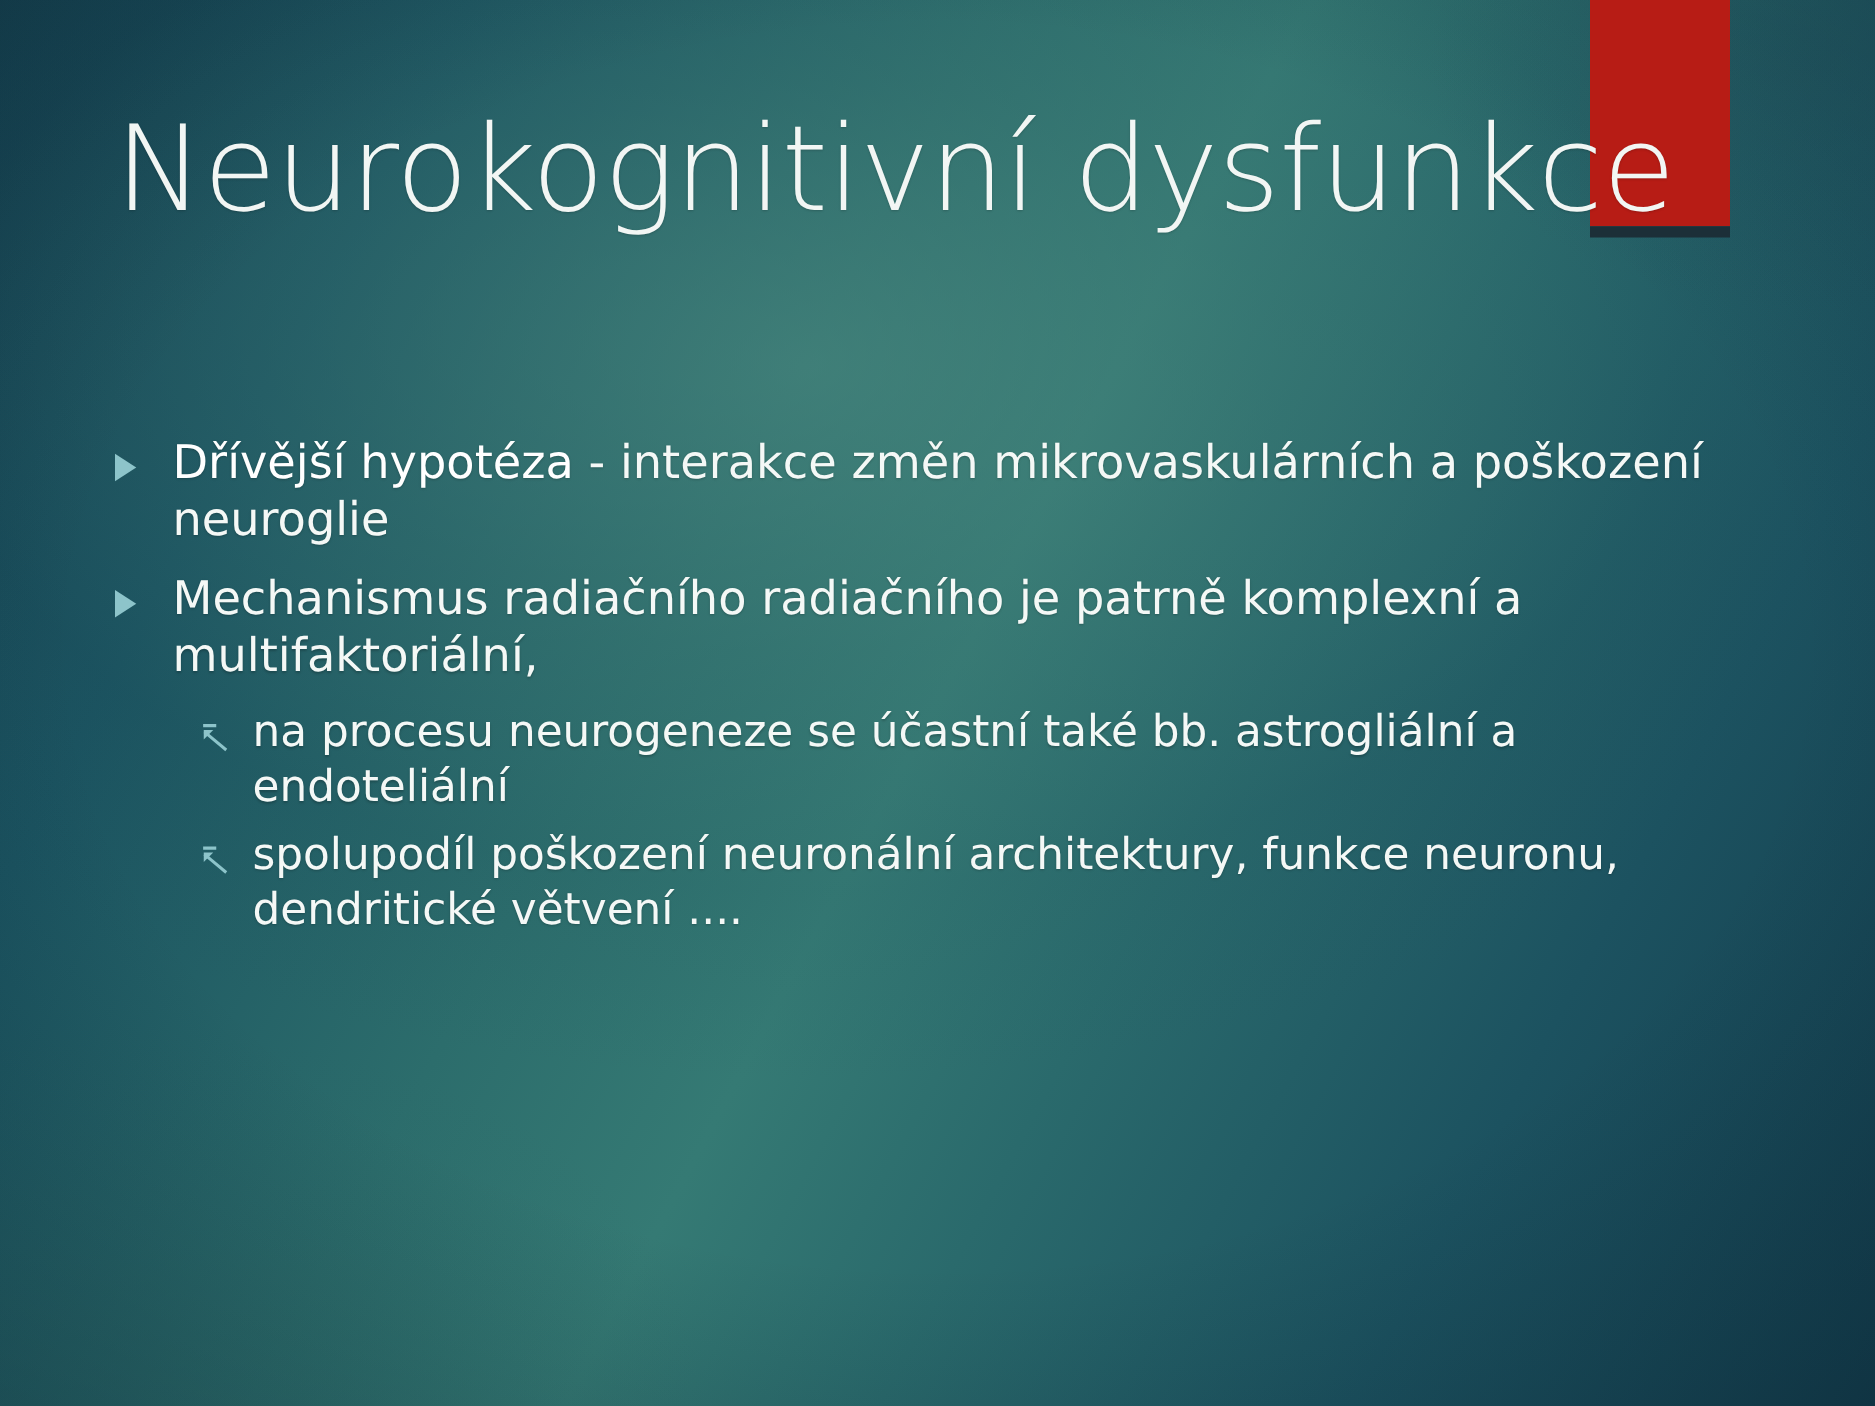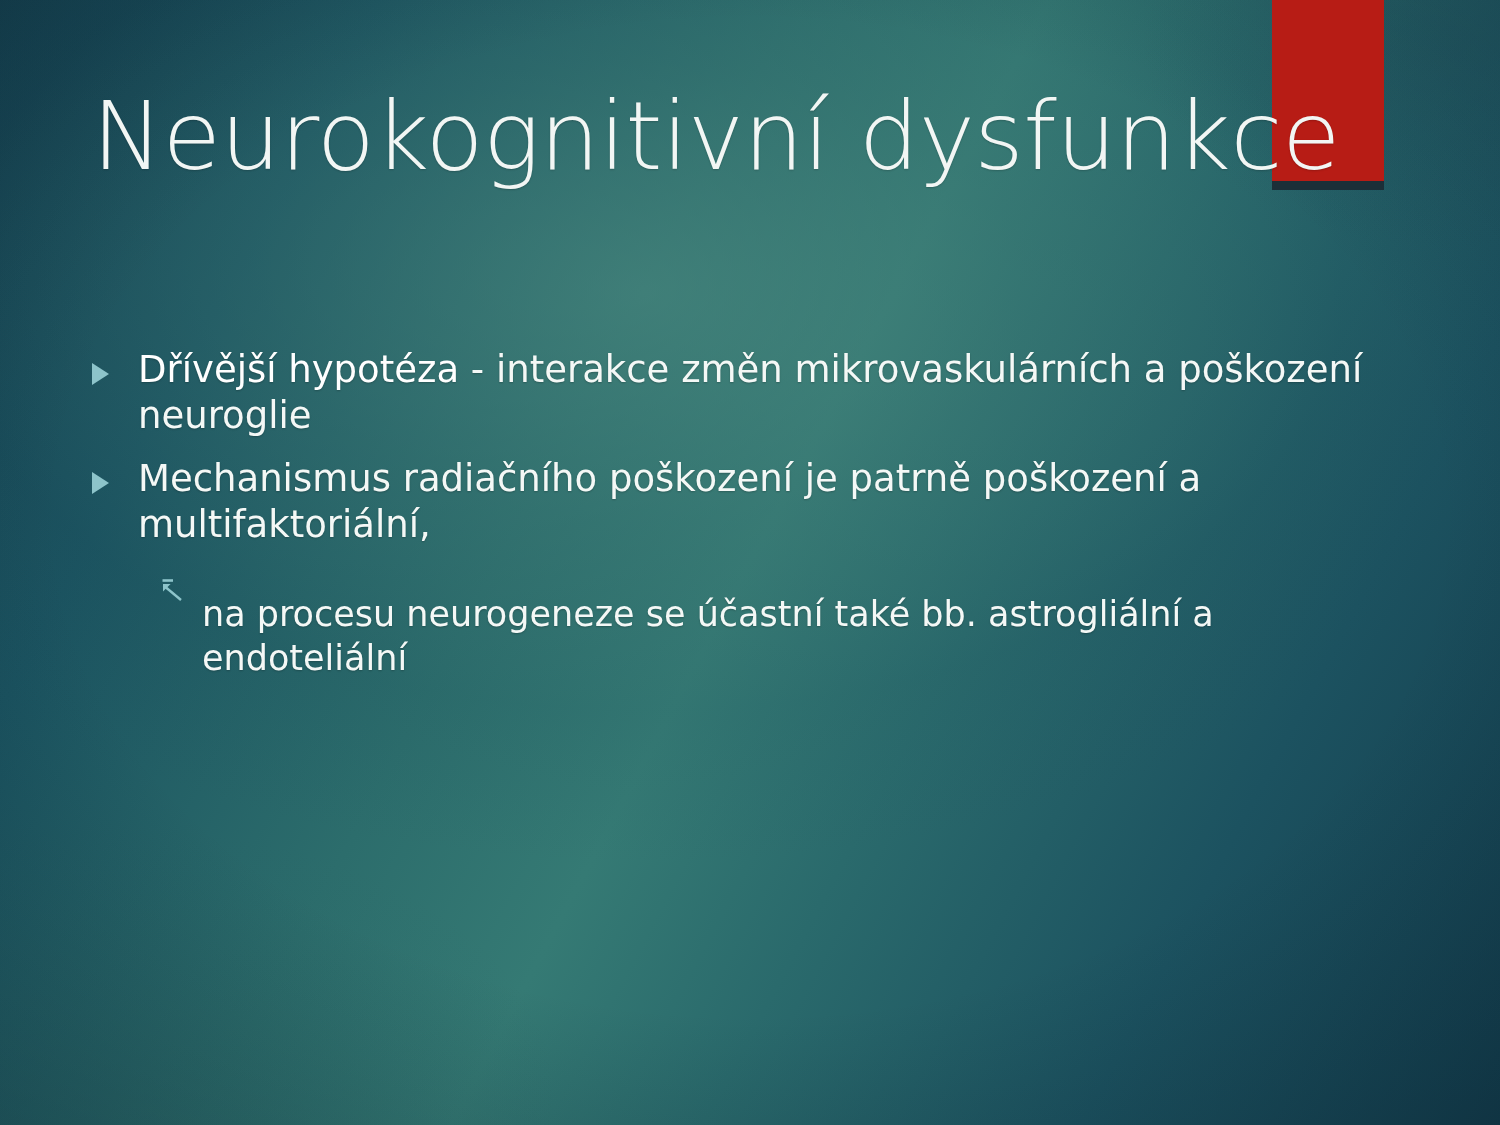--- a/index.html
+++ b/index.html
@@ -119,21 +119,20 @@
     flex: 1 1 auto;
     font-size: 37px;
     line-height: 1.25;
     color: #f4f8f6;
     font-weight: 400;
     text-shadow: 0 1px 2px rgba(0,0,0,0.22);
   }
   .bullet.lvl2 .btext {
     font-size: 35px;
     line-height: 1.26;
-    margin-top: 28px;
   }
   .btext b {
     font-weight: 400;
     color: #ffffff;
   }
 </style>
 </head>
 <body>
 
 <div id="slide">
@@ -157,27 +156,37 @@
           </svg>
         </span>
         <div class="btext"><b>Dřívější hypotéza</b><span> - interakce změn mikrovaskulárních a poškození neuroglie</span></div>
       </div>
       <div class="bullet lvl1">
         <span class="marker">
           <svg class="tri-icon" width="26" height="28" viewBox="0 0 26 28" aria-hidden="true">
             <path d="M4 3 L21 14 L4 25 Z" fill="currentColor"></path>
           </svg>
         </span>
-        <div class="btext"><span>Mechanismus radiačního poškození je patrně poškození a multifaktoriální,</span></div>
+        <div class="btext"><span>Mechanismus radiačního radiačního je patrně komplexní a multifaktoriální,</span></div>
       </div>
       <div class="bullet lvl2">
         <span class="marker">
           <svg class="arrow-icon" width="24" height="26" viewBox="0 0 24 26" aria-hidden="true">
             <path d="M2.5 2.5 L13 2.5" stroke="currentColor" stroke-width="2.6" fill="none"></path>
             <path d="M3.6 7.5 L21 22" stroke="currentColor" stroke-width="2.4" fill="none"></path>
             <path d="M3 6 L10.6 6 L3 13.6 Z" fill="currentColor"></path>
           </svg>
         </span>
         <div class="btext"><span>na procesu neurogeneze se účastní také bb. astrogliální a endoteliální</span></div>
       </div>
+      <div class="bullet lvl2">
+        <span class="marker">
+          <svg class="arrow-icon" width="24" height="26" viewBox="0 0 24 26" aria-hidden="true">
+            <path d="M2.5 2.5 L13 2.5" stroke="currentColor" stroke-width="2.6" fill="none"></path>
+            <path d="M3.6 7.5 L21 22" stroke="currentColor" stroke-width="2.4" fill="none"></path>
+            <path d="M3 6 L10.6 6 L3 13.6 Z" fill="currentColor"></path>
+          </svg>
+        </span>
+        <div class="btext"><span>spolupodíl poškození neuronální architektury, funkce neuronu, dendritické větvení ....</span></div>
+      </div>
     </div>
 
 </div>
 
 </body></html>

